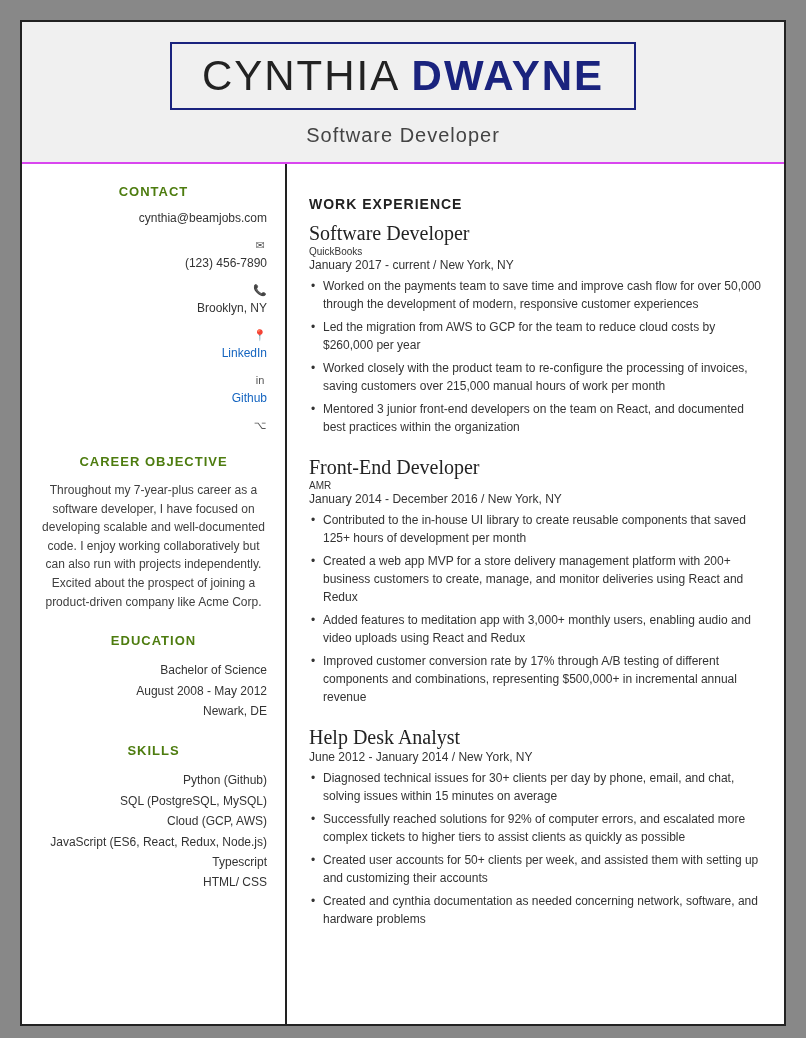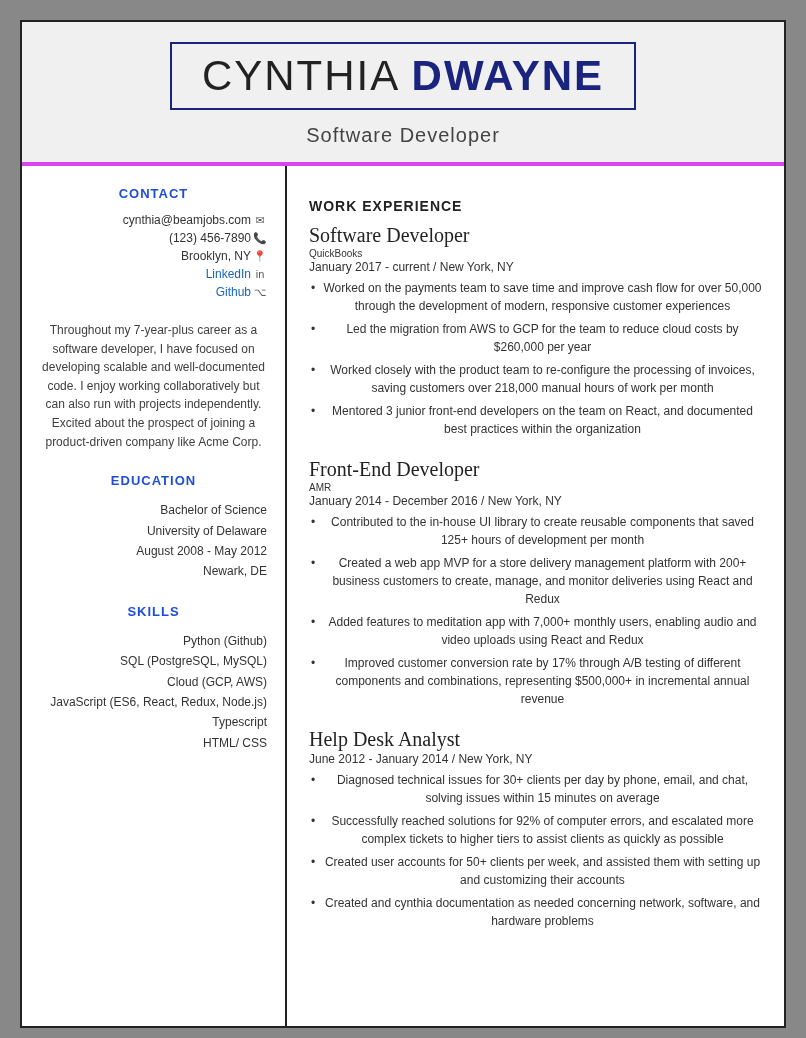--- a/index.html
+++ b/index.html
@@ -17,21 +17,21 @@
       min-height: 998px;
       border: 2px solid #222;
       padding: 0;
       position: relative;
     }
     
     .header {
       background: #f0f0f0;
       padding: 20px 40px 15px 40px;
       text-align: center;
-      border-bottom: 4px solid #d946ef;
+      border-bottom: 2px solid #d946ef;
     }
     .name-box {
       display: inline-block;
       border: 2px solid #1a237e;
       padding: 8px 30px;
       margin-bottom: 8px;
     }
     .name-first {
       font-size: 42px;
       font-weight: 400;
@@ -68,33 +68,34 @@
       font-family: Arial, sans-serif;
     }
     .sidebar-section {
       margin-bottom: 22px;
     }
     .sidebar-section-title {
       font-weight: 900;
       font-size: 13px;
       text-transform: uppercase;
       letter-spacing: 1px;
-      color: #1d4ed8;
+      color: #4d7c0f;
       text-align: center;
       margin-bottom: 10px;
       padding-bottom: 2px;
     }
     .contact-item {
       display: flex;
       align-items: flex-end;
       justify-content: flex-end;
       font-size: 12px;
       color: #333;
       margin-bottom: 4px;
-      gap: 2px;
+      gap: 13px;
+      flex-direction: column;
     }
     .contact-item a {
       color: #1565c0;
       text-decoration: none;
     }
     .icon-placeholder {
       width: 14px;
       height: 14px;
       display: inline-flex;
       align-items: center;
@@ -160,21 +161,20 @@
       list-style: none;
       padding: 0;
     }
     .job-bullets li {
       font-size: 12px;
       color: #333;
       line-height: 1.5;
       margin-bottom: 5px;
       padding-left: 14px;
       position: relative;
-      text-align: center;
     }
     .job-bullets li::before {
       content: '•';
       position: absolute;
       left: 2px;
       color: #333;
     }
   </style>
 </head>
 <body>
@@ -210,28 +210,28 @@
           <a href="#">LinkedIn</a>
           <span class="icon-placeholder">in</span>
         </div>
         <div class="contact-item">
           <a href="#">Github</a>
           <span class="icon-placeholder">⌥</span>
         </div>
       </div>
 
       <div class="sidebar-section">
+        <div class="sidebar-section-title">CAREER OBJECTIVE</div>
         <div class="career-text">Throughout my 7-year-plus career as a software developer, I have focused on developing scalable and well-documented code. I enjoy working collaboratively but can also run with projects independently. Excited about the prospect of joining a product-driven company like Acme Corp.</div>
       </div>
 
       <div class="sidebar-section">
         <div class="sidebar-section-title">EDUCATION</div>
         <div class="edu-item">
           <div>Bachelor of Science</div>
-          <div>University of Delaware</div>
           <div>August 2008 - May 2012</div>
           <div>Newark, DE</div>
         </div>
       </div>
 
       <div class="sidebar-section">
         <div class="sidebar-section-title">SKILLS</div>
         <div class="skills-list">
 
         <div>Python (Github)</div>
@@ -249,32 +249,32 @@
       <div class="main-section-title">WORK EXPERIENCE</div>
 
       <div id="jobs-container">
           <div class="job-entry">
             <div class="job-title">Software Developer</div>
             <div class="job-company">QuickBooks</div>
             <div class="job-dates">January 2017 - current  /  New York, NY</div>
             <ul class="job-bullets">
               <li>Worked on the payments team to save time and improve cash flow for over 50,000 through the development of modern, responsive customer experiences</li>
               <li>Led the migration from AWS to GCP for the team to reduce cloud costs by $260,000 per year</li>
-              <li>Worked closely with the product team to re-configure the processing of invoices, saving customers over 218,000 manual hours of work per month</li>
+              <li>Worked closely with the product team to re-configure the processing of invoices, saving customers over 215,000 manual hours of work per month</li>
               <li>Mentored 3 junior front-end developers on the team on React, and documented best practices within the organization</li>
             </ul>
           </div>
           <div class="job-entry">
             <div class="job-title">Front-End Developer</div>
             <div class="job-company">AMR</div>
             <div class="job-dates">January 2014 - December 2016  /  New York, NY</div>
             <ul class="job-bullets">
               <li>Contributed to the in-house UI library to create reusable components that saved 125+ hours of development per month</li>
               <li>Created a web app MVP for a store delivery management platform with 200+ business customers to create, manage, and monitor deliveries using React and Redux</li>
-              <li>Added features to meditation app with 7,000+ monthly users, enabling audio and video uploads using React and Redux</li>
+              <li>Added features to meditation app with 3,000+ monthly users, enabling audio and video uploads using React and Redux</li>
               <li>Improved customer conversion rate by 17% through A/B testing of different components and combinations, representing $500,000+ in incremental annual revenue</li>
             </ul>
           </div>
           <div class="job-entry">
             <div class="job-title">Help Desk Analyst</div>
             <div class="job-dates">June 2012 - January 2014  /  New York, NY</div>
             <ul class="job-bullets">
               <li>Diagnosed technical issues for 30+ clients per day by phone, email, and chat, solving issues within 15 minutes on average</li>
               <li>Successfully reached solutions for 92% of computer errors, and escalated more complex tickets to higher tiers to assist clients as quickly as possible</li>
               <li>Created user accounts for 50+ clients per week, and assisted them with setting up and customizing their accounts</li>

